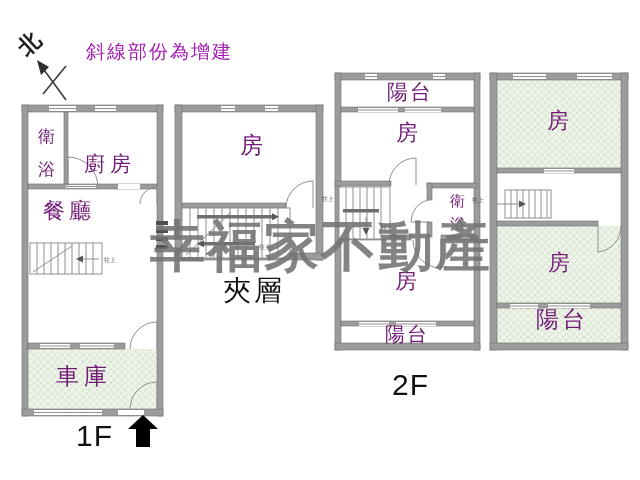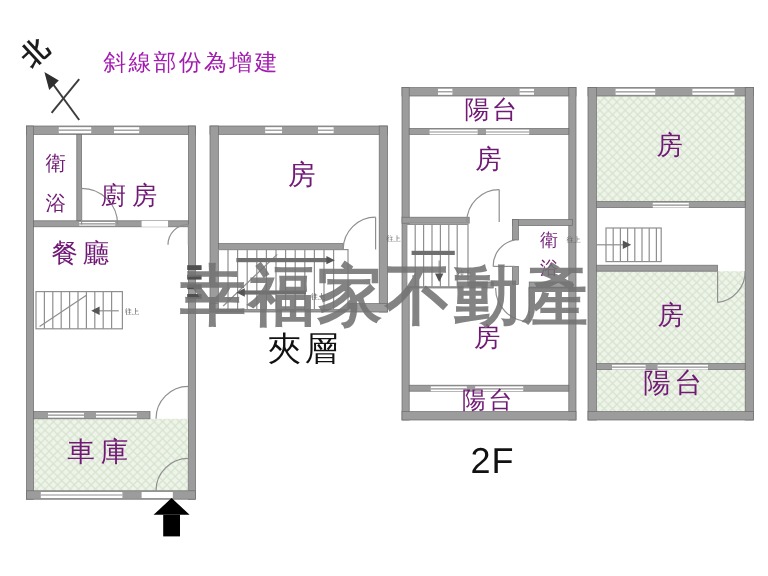--- a/index.html
+++ b/index.html
@@ -103,20 +103,21 @@
       <rect class="ac" x="136" y="118" width="12" height="4"></rect>
       <rect class="ac" x="136" y="126" width="12" height="4"></rect>
       <rect class="ac" x="136" y="134" width="12" height="4"></rect>
       <rect class="ac" x="136" y="142" width="12" height="4"></rect>
     </g>
   </svg>
   <div class="lbl stack" style="left:38px;top:120px;width:22px;font-size:17px;line-height:1.95;">衛浴</div>
   <div class="lbl" style="left:84px;top:132px;font-size:21px;letter-spacing:5px;margin-top:20px;">廚房</div>
   <div class="lbl" style="left:56px;top:364px;font-size:23px;letter-spacing:5px;">車庫</div>
   <div class="lbl" style="left:43px;top:199px;font-size:22px;letter-spacing:4px;">餐廳</div>
+  <div class="floor-label" style="left:76px;top:419px;">1F</div>
   <div class="entry-arrow" style="left:128px;top:415px;">
     <div class="head"></div>
       <div class="stem"></div>
   </div>
 
   <svg class="plan" style="left:173px;top:103px;" width="154" height="170" viewBox="0 0 154 170">
     <g>
       <rect class="wall" x="2" y="2" width="148" height="7"></rect>
       <rect class="wall" x="2" y="2" width="7" height="155"></rect>
       <rect class="wall" x="143" y="2" width="7" height="155"></rect>

